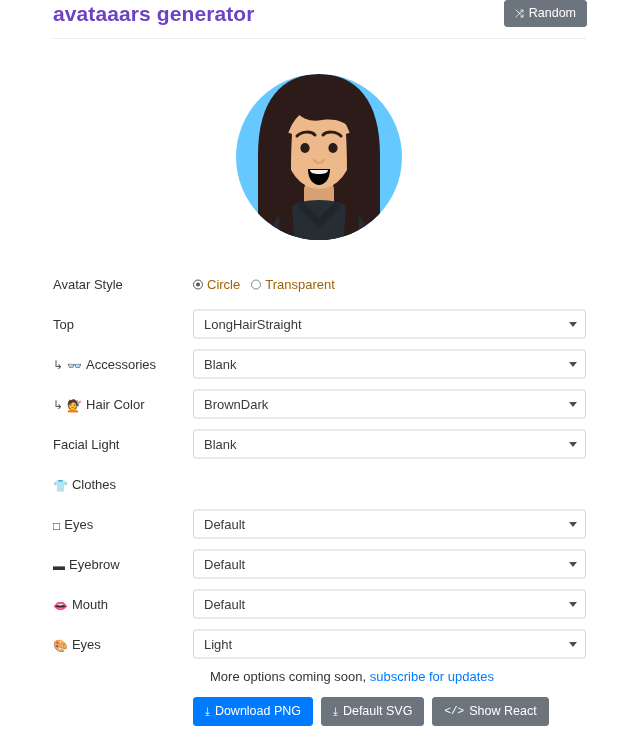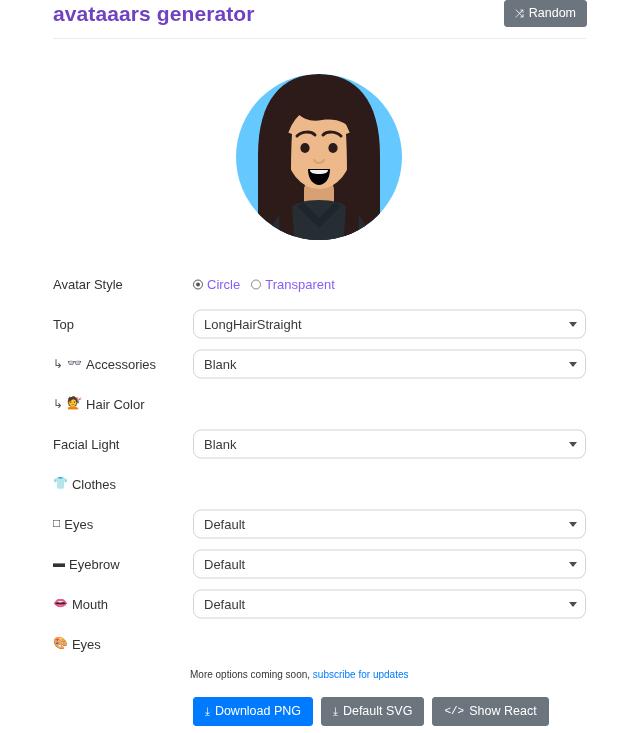--- a/index.html
+++ b/index.html
@@ -59,70 +59,70 @@
     position: relative;
     height: 40px;
     display: flex; align-items: center;
   }
   .row-label {
     position: absolute; left: 53px; top: 50%;
     transform: translateY(-50%);
     font-size: 13px;
     color: #333333;
     white-space: nowrap;
-    display: flex; align-items: flex-start; gap: 4px;
+    display: flex; align-items: flex-end; gap: 4px;
   }
   .row-label .sub-arrow { color:#555; font-size:12px; }
   .row-label .emoji { font-size: 12px; line-height: 1; }
   .row-control {
     position: absolute; left: 193px; top: 50%;
     transform: translateY(-50%);
     width: 393px;
   }
 
   
-  .radio-group { display: flex; align-items: center; gap: 11px; font-size: 13px; color:#8b5cf6; }
+  .radio-group { display: flex; align-items: center; gap: 11px; font-size: 13px; color:#a16207; }
   .radio-opt { display:flex; align-items:center; gap:4px; cursor:pointer; white-space:nowrap;}
   .radio-dot {
     width: 10px; height: 10px; border-radius: 50%;
     border: 1px solid #8a8a8a; background:#fff;
     display:inline-block; position:relative; flex: none;
   }
   .radio-dot.checked { border-color:#555; }
   .radio-dot.checked::after {
     content:""; position:absolute; left:2px; top:2px;
     width:4px; height:4px; border-radius:50%; background:#555;
   }
 
   
   .select-box {
     position: relative;
     width: 393px; height: 29px;
     background: #ffffff;
     border: 1px solid #ced4da;
-    border-radius: 8px;
+    border-radius: 3px;
     display: flex; align-items: center;
     padding: 0 24px 0 10px;
     font-size: 13px; color: #3a3a3a;
     cursor: pointer;
     overflow: hidden;
   }
   .select-box .caret {
     position: absolute; right: 8px; top: 50%;
     transform: translateY(-50%);
     width: 0; height: 0;
     border-left: 4px solid transparent;
     border-right: 4px solid transparent;
     border-top: 5px solid #4d4d4d;
   }
 
   
   .footer-note {
-    position: absolute; left: 190px; top: 669px;
-    font-size: 10px; color: #333333;
+    position: absolute; left: 210px; top: 669px;
+    font-size: 13px; color: #333333;
     white-space: nowrap;
   }
   .footer-note a { color: #007bff; text-decoration: none; }
 
   .btn-bar {
     position: absolute; left: 193px; top: 697px;
     display: flex; gap: 8px;
   }
   .btn {
     height: 29px; border-radius: 3px;
@@ -241,20 +241,26 @@
         </div>
       </div>
     </div>
 
     <div class="row">
       <div class="row-label">
         <span class="sub-arrow">↳</span>
         <span class="emoji">💇</span>
         <span>Hair Color</span>
       </div>
+      <div class="row-control">
+        <div class="select-box">
+          <span>BrownDark</span>
+          <span class="caret"></span>
+        </div>
+      </div>
     </div>
 
     <div class="row">
       <div class="row-label">
         <span>Facial Light</span>
       </div>
       <div class="row-control">
         <div class="select-box">
           <span>Blank</span>
           <span class="caret"></span>
@@ -305,20 +311,26 @@
           <span>Default</span>
           <span class="caret"></span>
         </div>
       </div>
     </div>
 
     <div class="row">
       <div class="row-label">
         <span class="emoji">🎨</span>
         <span>Eyes</span>
+      </div>
+      <div class="row-control">
+        <div class="select-box">
+          <span>Light</span>
+          <span class="caret"></span>
+        </div>
       </div>
     </div>
 
   </div>
 
   <div class="footer-note">
     <span>More options coming soon,</span>
     <a href="#">subscribe for updates</a>
   </div>
 

